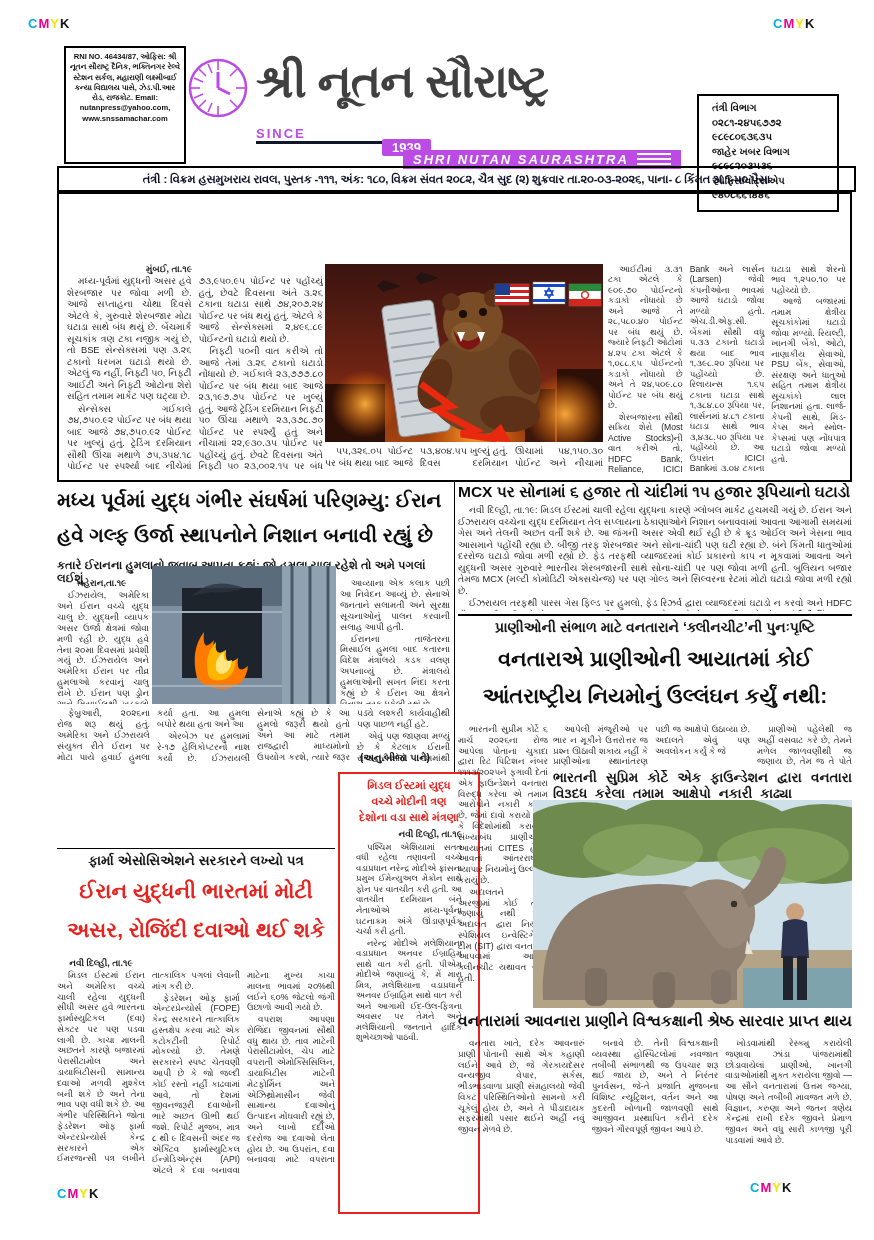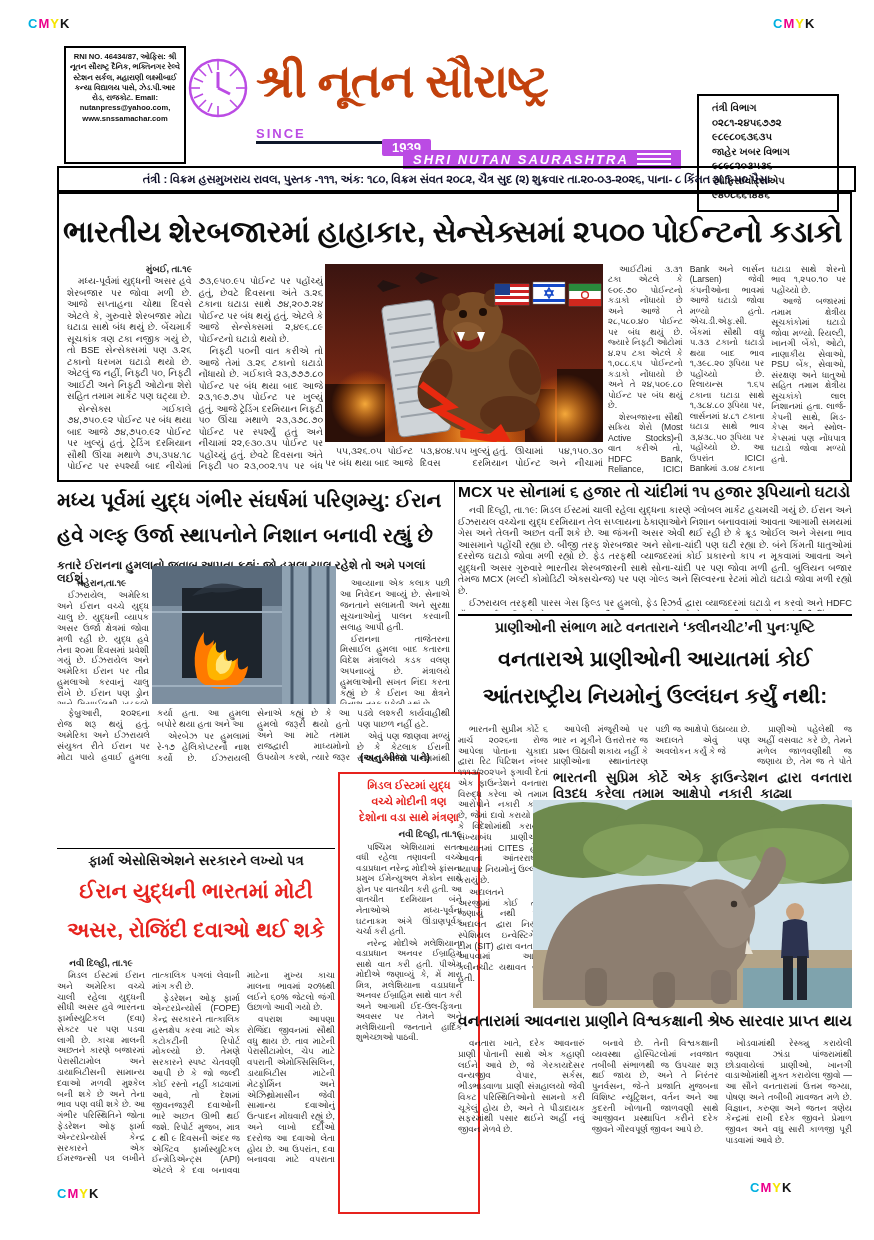--- a/index.html
+++ b/index.html
@@ -6,21 +6,21 @@
   .page{position:relative;width:874px;height:1240px;background:#fff;overflow:hidden;
         font-family:"Liberation Sans","DejaVu Sans",sans-serif;color:#111;}
   .abs{position:absolute;}
   .cmyk{font:bold 13px "Liberation Sans",sans-serif;letter-spacing:1px;}
   .cmyk .c{color:#00b0e0;} .cmyk .m{color:#ec008c;} .cmyk .y{color:#f5e400;} .cmyk .k{color:#161616;}
   .box{border:2px solid #000;background:#fff;}
   .info-box{width:112px;height:106px;padding:4px 3px;font-size:7.6px;font-weight:bold;
             text-align:center;line-height:1.35;}
   .contact-box{width:112px;height:104px;padding:5px 13px;font-size:10px;font-weight:bold;
             text-align:left;line-height:1.45;margin-top:46px;}
-  .masthead-title{font-size:46px;font-weight:800;color:#c2410c;letter-spacing:-1px;white-space:nowrap;}
+  .masthead-title{font-size:46px;font-weight:800;color:#404040;letter-spacing:-1px;white-space:nowrap;}
   .since{font-size:13px;font-weight:800;color:#bb4be4;letter-spacing:2px;border-bottom:3px solid #0f172a;padding-right:90px;}
   .year-chip{background:#bb4be4;color:#fff;font-size:13px;font-weight:800;padding:1px 10px;border-radius:2px;}
   .banner{background:#bb4be4;color:#fff;font-size:13px;font-weight:800;font-style:italic;
           letter-spacing:2px;padding:2px 10px;display:flex;align-items:center;gap:8px;}
   .speed-lines{display:inline-block;width:34px;height:14px;
           background:repeating-linear-gradient(#ffffff 0 2px,#bb4be4 2px 5px);}
   .dateline-bar{border:2px solid #000;font-size:11.5px;font-weight:bold;color:#10102a;
           display:flex;align-items:center;justify-content:center;letter-spacing:-0.2px;white-space:nowrap;overflow:hidden;}
   .frame{border:2px solid #000;}
   .kicker{font-weight:800;text-align:center;color:#151515;}
@@ -98,21 +98,20 @@
     <div>૯૮૯૮૨૦૩૫૩૬</div>
     <div>ઓફિસ/વોટ્સએપ</div>
     <div>૯૪૦૮૬૬૧૪૪૬</div>
   </div>
 
   <div class="abs dateline-bar" style="left:57px;top:166px;width:795px;height:22px;">
     <span>તંત્રી : વિક્રમ હસમુખરાય રાવલ, પુસ્તક -૧૧૧, અંક: ૧૮૦, વિક્રમ સંવત ૨૦૮૨, ચૈત્ર સુદ (૨) શુક્રવાર તા.૨૦-૦૩-૨૦૨૬, પાના- ૮ કિંમત રૂા.૧-૫૦ પૈસા</span>
   </div>
 
   <div class="abs frame" style="left:57px;top:192px;width:791px;height:286px;">
-    <div class="abs headline" style="left:2px;top:21px;width:99%;font-size:30px;letter-spacing:-0.5px;white-space:nowrap;overflow:hidden;">ભારતીય શેરબજારમાં હાહાકાર, સેન્સેક્સમાં ૨૫૦૦ પોઈન્ટનો કડાકો</div>
 
     <div class="abs dl" style="left:8px;top:70px;width:125px;">મુંબઈ, તા.૧૯</div>
     <div class="abs bt cols2" style="left:8px;top:82px;width:256px;height:198px;">
         <p class="para">મધ્ય-પૂર્વમાં યુદ્ધની અસર હવે શેરબજાર પર જોવા મળી છે. આજે સપ્તાહના ચોથા દિવસે એટલે કે, ગુરુવારે શેરબજાર મોટા ઘટાડા સાથે બંધ થયું છે. બેંચમાર્ક સૂચકાંક ત્રણ ટકા નજીક ગયું છે, તો BSE સેન્સેક્સમાં પણ ૩.૨૬ ટકાનો ધરખમ ઘટાડો થયો છે. એટલું જ નહીં, નિફ્ટી ૫૦, નિફ્ટી આઈટી અને નિફ્ટી ઓટોના શેરો સહિત તમામ માર્કેટ પણ ઘટ્યા છે.</p>
         <p class="para">સેન્સેક્સ ગઈકાલે ૭૪,૭૫૦.૯૨ પોઈન્ટ પર બંધ થયા બાદ આજે ૭૪,૭૫૦.૯૨ પોઈન્ટ પર ખુલ્યું હતું. ટ્રેડિંગ દરમિયાન સૌથી ઊંચા મથાળે ૭૫,૩૫૪.૧૮ પોઈન્ટ પર સ્પર્શ્યા બાદ નીચેમાં ૭૩,૯૫૦.૯૫ પોઈન્ટ પર પહોંચ્યું હતું, છેવટે દિવસના અંતે ૩.૨૬ ટકાના ઘટાડા સાથે ૭૪,૨૦૭.૨૪ પોઈન્ટ પર બંધ થયું હતું. એટલે કે આજે સેન્સેક્સમાં ૨,૪૯૬.૮૯ પોઈન્ટનો ઘટાડો થયો છે.</p>
         <p class="para">નિફ્ટી ૫૦ની વાત કરીએ તો આજે તેમાં ૩.૨૬ ટકાનો ઘટાડો નોંધાયો છે. ગઈકાલે ૨૩,૭૭૭.૮૦ પોઈન્ટ પર બંધ થયા બાદ આજે ૨૩,૧૯૭.૭૫ પોઈન્ટ પર ખુલ્યું હતું. આજે ટ્રેડિંગ દરમિયાન નિફ્ટી ૫૦ ઊંચા મથાળે ૨૩,૩૭૮.૭૦ પોઈન્ટ પર સ્પર્શ્યું હતું અને નીચામાં ૨૨,૯૩૦.૩૫ પોઈન્ટ પર પહોંચ્યું હતું. છેવટે દિવસના અંતે નિફ્ટી ૫૦ ૨૩,૦૦૨.૧૫ પર બંધ થયું છે. એટલે કે આજે નિફ્ટી ૫૦માં ૭૭૫.૬૫ પોઈન્ટનો ઘટાડો નોંધાયો છે.</p>
       </div>
 
     <svg class="abs photo" style="left:266px;top:70px;" width="278" height="178" viewBox="0 0 278 178">
       <defs>

